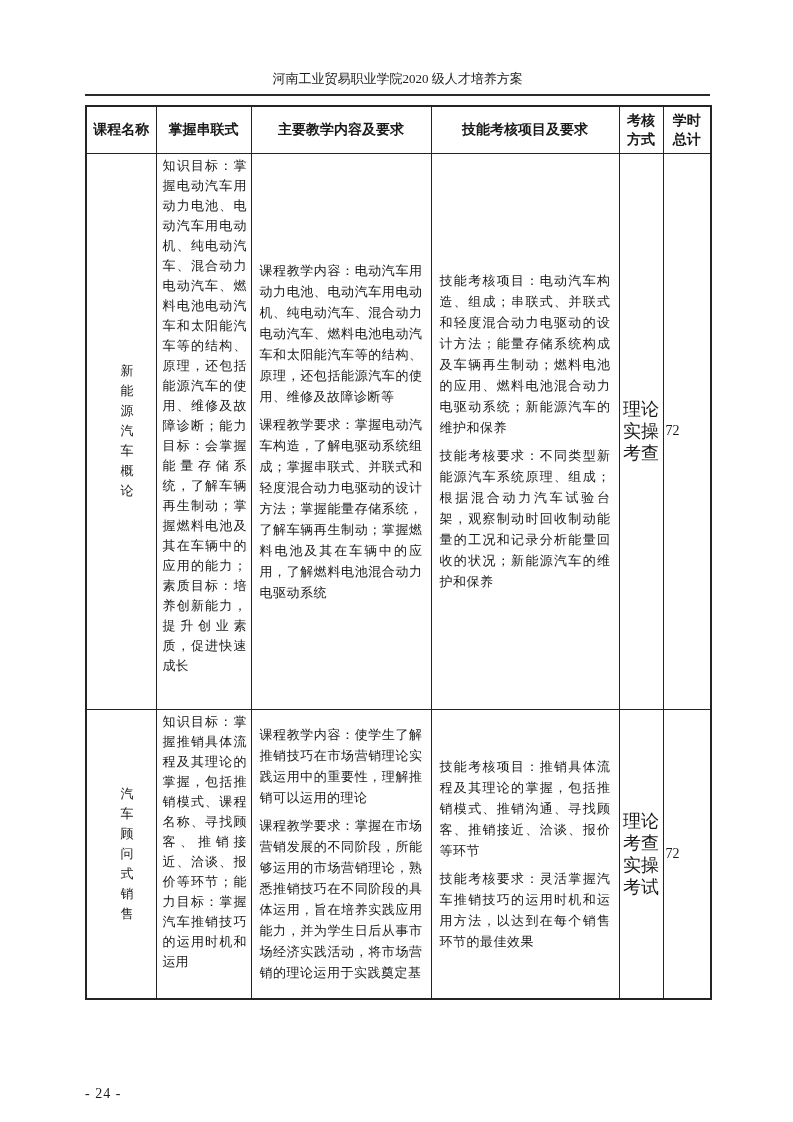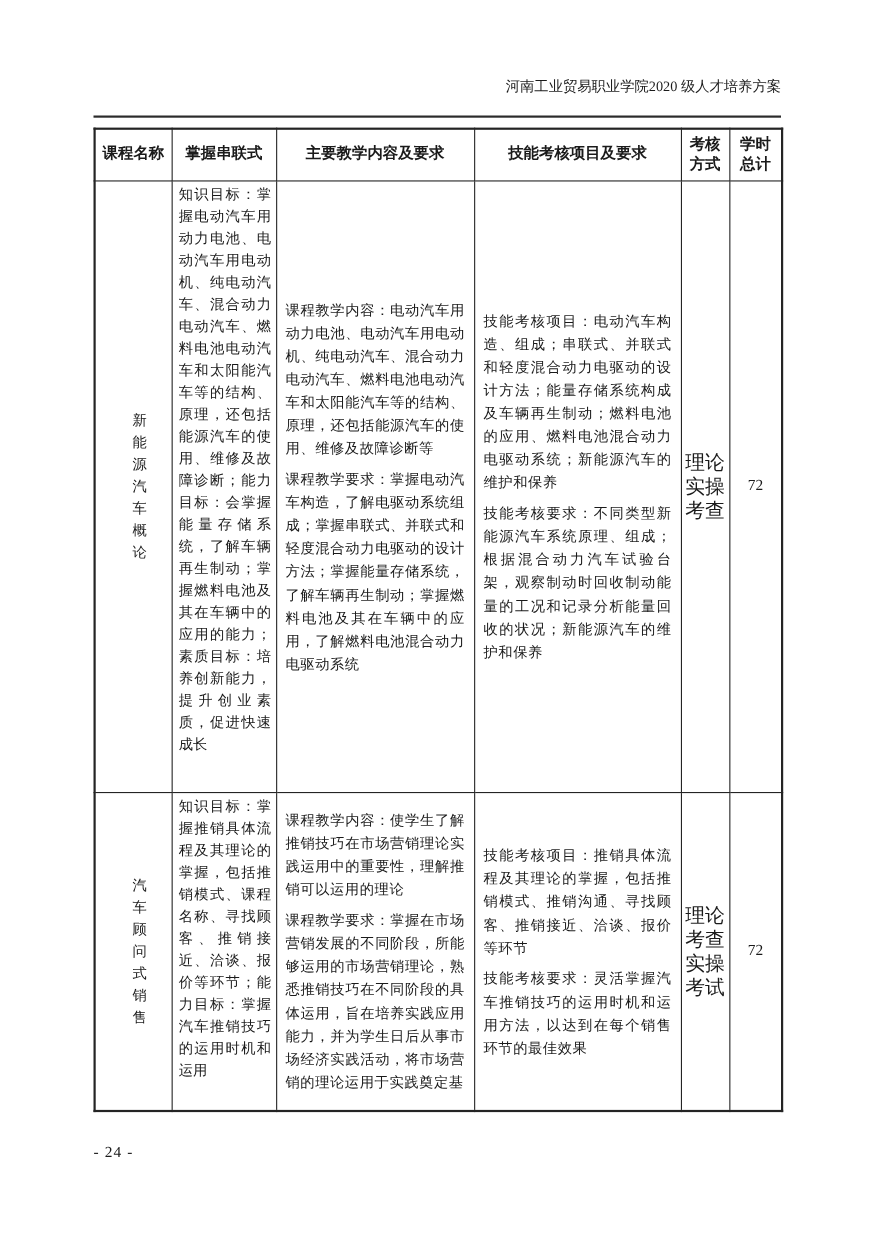--- a/index.html
+++ b/index.html
@@ -18,24 +18,24 @@
     overflow: hidden;
   }
   .content {
     position: absolute;
     left: 85px;
     top: 70px;
     width: 625px;
   }
   .page-header {
     display: flex;
-    justify-content: flex-end;
+    justify-content: center;
     align-items: baseline;
     font-size: 13px;
-    padding-bottom: 17px;
+    padding-bottom: 6px;
     border-bottom: 2px solid #2b2b2b;
   }
   .course-table {
     margin-top: 9px;
     width: 625px;
     table-layout: fixed;
     border-collapse: collapse;
     border: 2px solid #242424;
   }
   .course-table th,
@@ -91,32 +91,32 @@
     font-size: 18px;
     line-height: 22px;
     vertical-align: middle;
     text-align: center;
     white-space: pre-line;
     padding: 2px;
   }
   td.hours {
     font-size: 14px;
     vertical-align: middle;
-    text-align: center;
+    text-align: left;
     padding: 2px;
   }
   tr.row-cont   { height: 37px; }
   tr.row-course1 { height: 556px; }
   tr.row-course2 { height: 290px; }
   tr.head-row   { height: 47px; padding-left: 39px; }
 
   .page-footer {
     position: absolute;
     left: 85px;
-    top: 1041px;
+    top: 1086px;
     font-size: 14px;
     letter-spacing: 1px;
   }
 </style>
 </head>
 <body>
 
 <div class="page">
   <div class="content">
 

